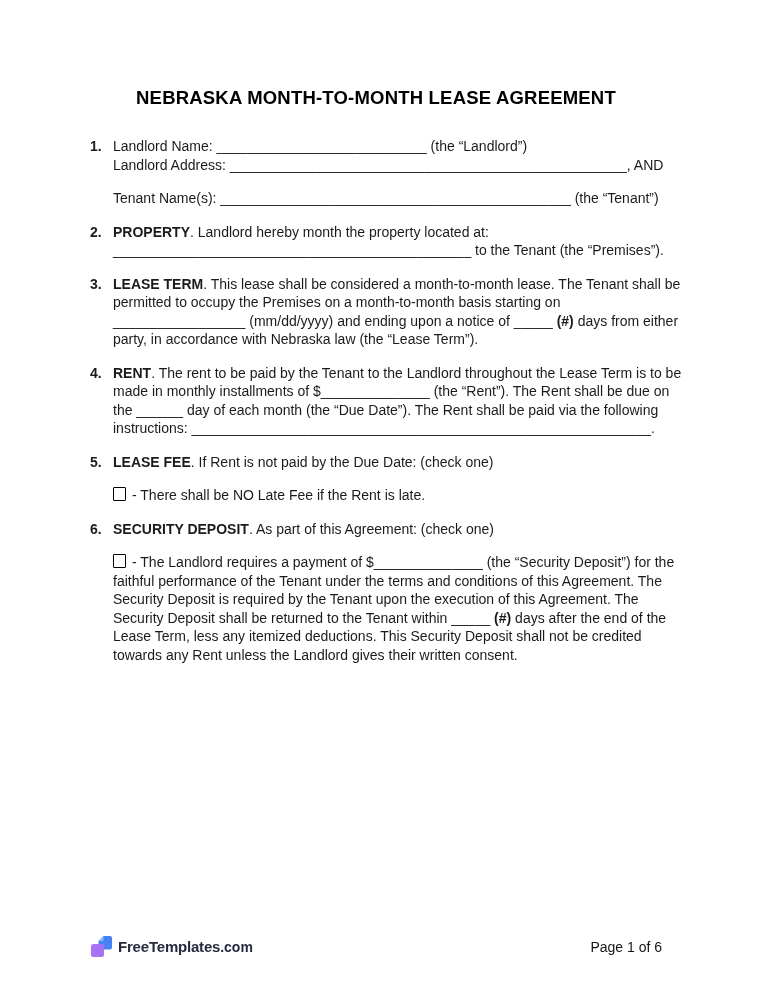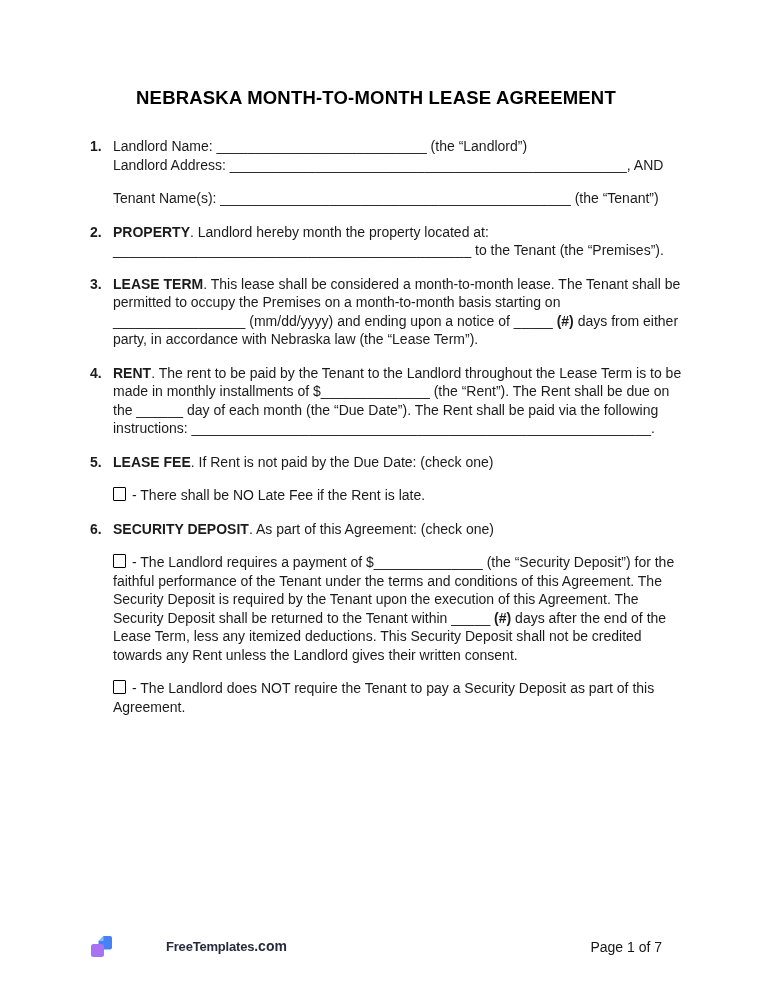--- a/index.html
+++ b/index.html
@@ -20,21 +20,21 @@
   .bold{font-weight:bold;}
   .cb{
     display:inline-block;width:11px;height:12px;border:1.8px solid #000;
     border-radius:1px;margin-right:6px;vertical-align:-1px;background:#fff;
   }
   .footer{
     position:absolute;left:91px;right:106px;bottom:26px;
     display:flex;justify-content:space-between;align-items:center;
   }
   .brand{display:flex;align-items:center;gap:6px;}
-  .brand-name{font-size:13px;font-weight:bold;color:#252b3d;letter-spacing:-.2px;margin-left:48px;}
+  .brand-name{font-size:15px;font-weight:bold;color:#252b3d;letter-spacing:-.2px;}
   .brand-tld{font-size:14px;font-weight:bold;color:#252b3d;}
   .pagenum{font-size:14px;color:#161616;}
 </style>
 </head>
 <body>
 
 <main class="page">
 
   <h1 class="title">NEBRASKA MONTH-TO-MONTH LEASE AGREEMENT</h1>
 
@@ -72,30 +72,29 @@
         <div class="secbody">
           <p class="block"><span class="bold">LEASE FEE</span><span>. If Rent is not paid by the Due Date: (check one)</span></p>
           <p class="block"><span class="cb"></span><span>- There shall be NO Late Fee if the Rent is late.</span></p>
         </div>
       </div>
       <div class="section">
         <div class="secnum">6.</div>
         <div class="secbody">
           <p class="block"><span class="bold">SECURITY DEPOSIT</span><span>. As part of this Agreement: (check one)</span></p>
           <p class="block"><span class="cb"></span><span>- The Landlord requires a payment of $______________ (the “Security Deposit”) for the faithful performance of the Tenant under the terms and conditions of this Agreement. The Security Deposit is required by the Tenant upon the execution of this Agreement. The Security Deposit shall be returned to the Tenant within _____ </span><span class="bold">(#)</span><span> days after the end of the Lease Term, less any itemized deductions. This Security Deposit shall not be credited towards any Rent unless the Landlord gives their written consent.</span></p>
-          <p class="block"><span class="cb"></span><span>- The Landlord does NOT require the Tenant to pay a Security Deposit as part of this Agreement.</span></p>
         </div>
       </div>
     </div>
 
   <footer class="footer">
     <div class="brand">
       <svg width="21" height="22" viewBox="0 0 21 22" aria-hidden="true">
         <path d="M12.5 0 H19 Q21 0 21 2 V11.5 Q21 13.5 19 13.5 H9.5 Q7.5 13.5 7.5 11.5 V5 Z" fill="#4583f4"></path>
         <path d="M12.5 0 V5 H7.5 Z" fill="#8cbdf8"></path>
         <rect x="0" y="8" width="13" height="13" rx="2.5" fill="#a873f3"></rect>
       </svg>
       <span class="brand-text"><span class="brand-name">FreeTemplates</span><span class="brand-tld">.com</span></span>
     </div>
-    <div class="pagenum">Page 1 of 7</div>
+    <div class="pagenum">Page 1 of 6</div>
   </footer>
 
 </main>
 
 </body></html>

